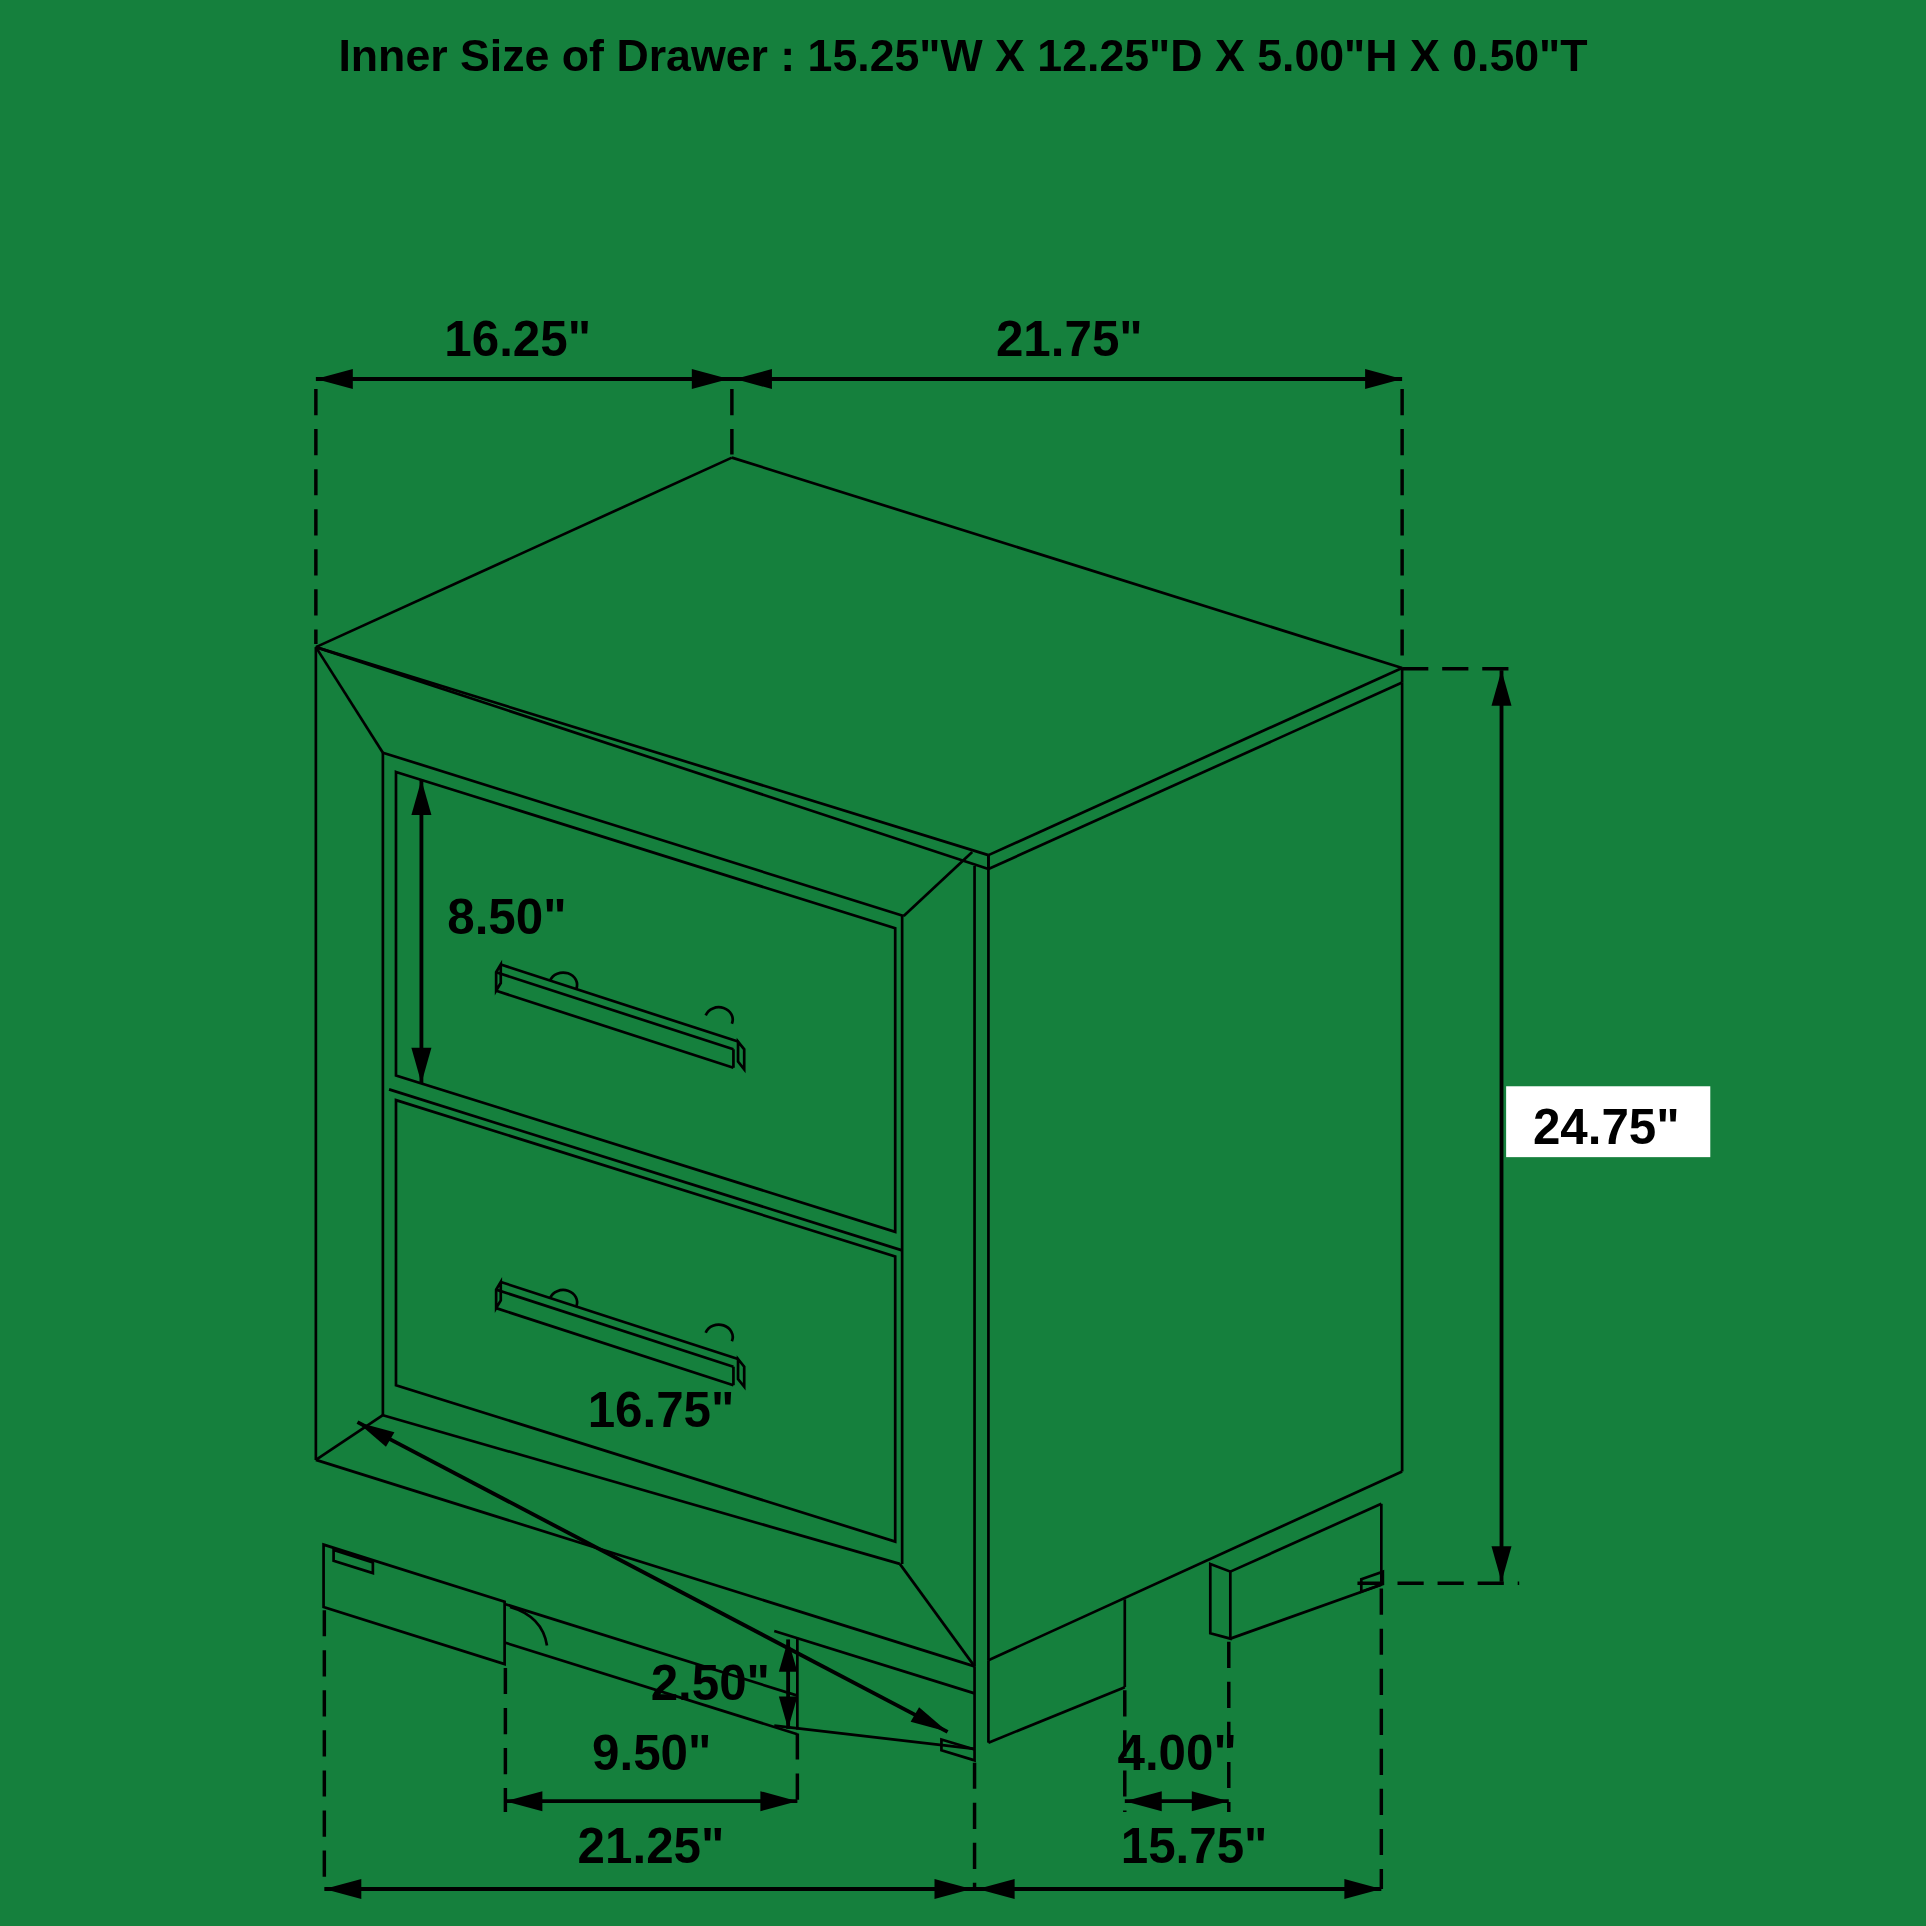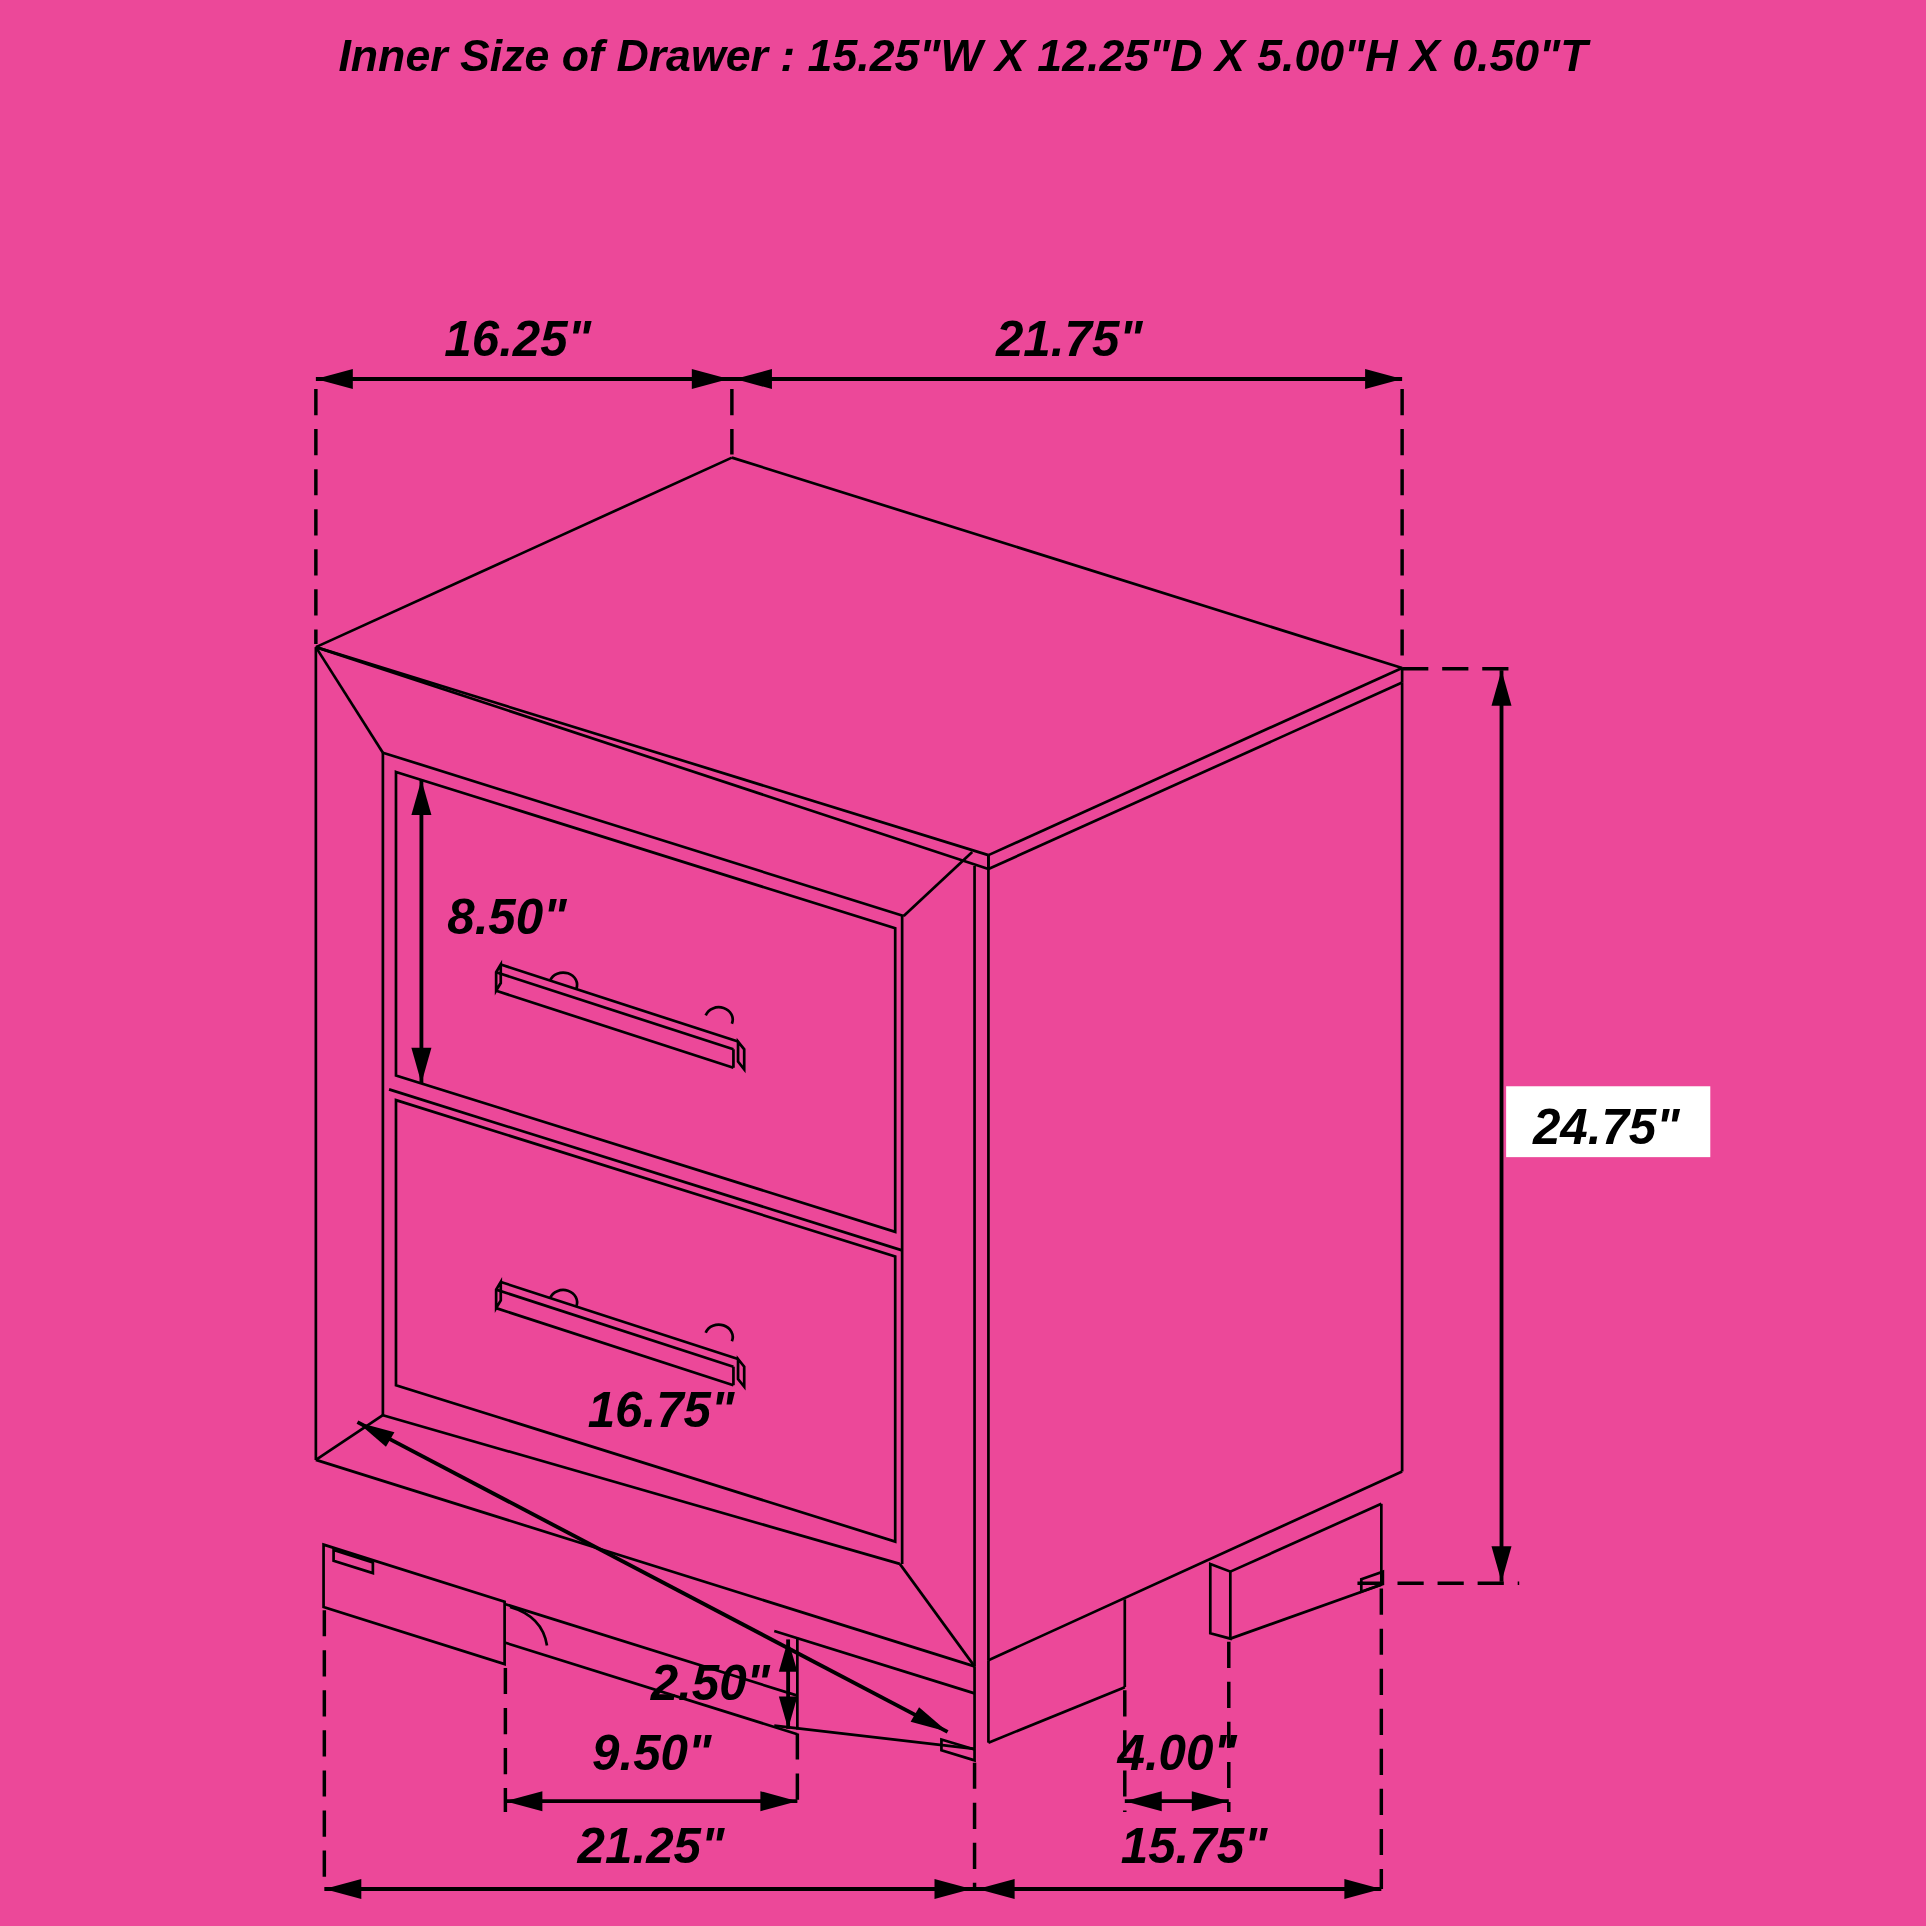--- a/index.html
+++ b/index.html
@@ -8,22 +8,21 @@
     background: #ffffff;
     width: 100%;
     height: 100%;
   }
   .stage {
     width: 100vw;
     height: 100vh;
     max-width: 1926px;
     max-height: 1926px;
     margin: 0 auto;
-    background: #ec4899;
-    font-style: italic;
+    background: #15803d;
   }
   svg { display: block; width: 100%; height: 100%; }
   .obj  { stroke: #000000; fill: none; stroke-width: 3.5; stroke-linejoin: miter; stroke-linecap: butt; }
   .dim  { stroke: #000000; fill: none; stroke-width: 5; }
   .ext  { stroke: #000000; fill: none; stroke-width: 4.5; stroke-dasharray: 34 18; }
   .ah   { fill: #000000; stroke: none; }
   .lbl  {
     font-family: "Liberation Sans", "DejaVu Sans", sans-serif;
     font-weight: bold;
     font-size: 64px;

